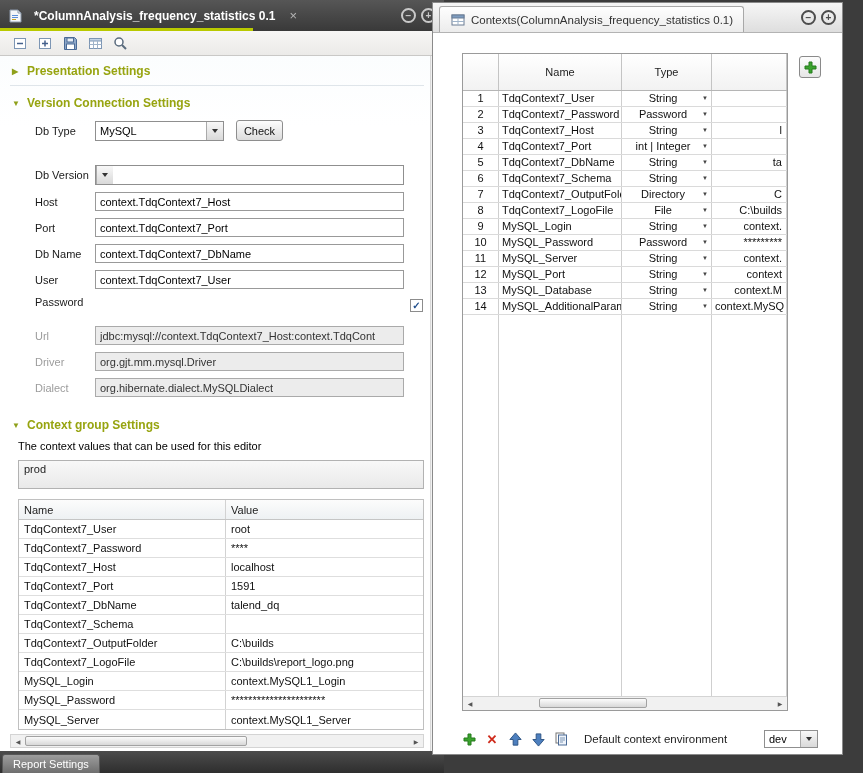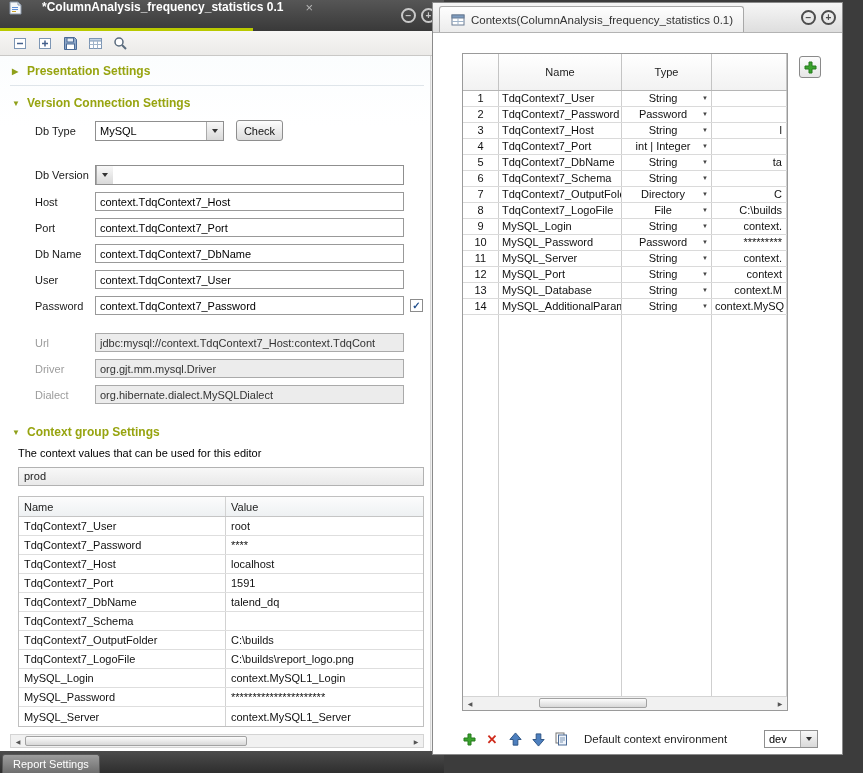--- a/index.html
+++ b/index.html
@@ -2,21 +2,21 @@
 <html><head>
 <meta charset="utf-8">
 <style>
   *{box-sizing:border-box;margin:0;padding:0;}
   html,body{width:863px;height:773px;}
   body{font-family:"Liberation Sans",sans-serif;background:#3c3c3c;position:relative;overflow:hidden;}
 
   
   .left-panel{position:absolute;left:0;top:0;width:444px;height:773px;background:#fff;display:flex;flex-direction:column;}
   .lp-titlebar{height:31px;background:linear-gradient(#565656,#393939);display:flex;align-items:center;position:relative;flex:none;}
-  .lp-tab{display:flex;gap:19px;padding:0 6px 0 7px;height:100%;}
+  .lp-tab{display:flex;align-items:center;gap:11px;padding:0 6px 0 7px;height:100%;}
   .lp-tab-title{color:#fff;font-size:12px;font-weight:bold;white-space:nowrap;}
   .lp-close{color:#b5b5b5;font-size:13px;margin-left:3px;cursor:pointer;}
   .lime{position:absolute;left:0;bottom:0;height:3px;width:253px;background:#b9c900;}
   .win-ctrls{margin-left:auto;display:flex;gap:5px;padding-right:8px;align-items:center;}
   .circle-btn{width:15px;height:15px;border-radius:50%;border:2px solid #c9c9c9;color:#c9c9c9;font-size:10px;line-height:11px;text-align:center;font-weight:bold;}
   .circle-btn.dark{border-color:#4d4d4d;color:#4d4d4d;}
 
   .lp-toolbar{height:25px;background:linear-gradient(#f7f6f5,#ebeae8);border-bottom:1px solid #c9c8c6;display:flex;align-items:center;gap:9px;padding-left:12px;flex:none;}
   .tb-icon{width:16px;height:16px;display:flex;align-items:center;justify-content:center;cursor:pointer;}
 
@@ -40,21 +40,21 @@
   .combo-text{flex:1;padding-left:4px;white-space:nowrap;overflow:hidden;}
   .combo-btn{width:17px;height:100%;background:linear-gradient(#f8f8f8,#d9d9d9);border-left:1px solid #aaa;display:flex;align-items:center;justify-content:center;flex:none;}
   .tri{width:0;height:0;border-left:3.5px solid transparent;border-right:3.5px solid transparent;border-top:4px solid #333;}
   .check-btn{margin-left:12px;width:47px;height:21px;border:1px solid #8e8e8e;border-radius:3px;background:linear-gradient(#fdfdfd,#dcdcdc);font-size:11px;font-family:"Liberation Sans",sans-serif;color:#111;cursor:pointer;}
   .gap-before{margin-top:17px;}
   .gap-url{margin-top:11px;}
   .pwd-check{position:absolute;right:-19px;top:3px;width:13px;height:13px;border:1px solid #8c8c8c;background:#fff;display:flex;align-items:center;justify-content:center;cursor:pointer;}
   .chk{font-size:10px;color:#1f4e8c;line-height:10px;font-weight:bold;}
 
   .hint{font-size:11px;color:#000;margin:2px 0 8px 8px;}
-  .group-box{height:19px;margin-left:8px;border:1px solid #b2b2b2;background:linear-gradient(#f8f8f8,#e9e9e9);font-size:11px;color:#222;padding:2px 5px;}
+  .group-box{height:29px;margin-left:8px;border:1px solid #b2b2b2;background:linear-gradient(#f8f8f8,#e9e9e9);font-size:11px;color:#222;padding:2px 5px;}
 
   .ltable{margin:10px 0 0 8px;border:1px solid #c0c0c0;background:#fff;}
   .lthead{display:flex;height:20px;background:linear-gradient(#fcfcfc,#eef1f3);border-bottom:1px solid #c5c5c5;font-size:11px;color:#222;}
   .lth{display:flex;align-items:center;padding-left:5px;}
   .lth.lname, .ltd.lname{width:207px;flex:none;border-right:1px solid #d2d2d2;}
   .lth.lval, .ltd.lval{flex:1;}
   .ltr{display:flex;height:19px;border-bottom:1px solid #dedede;font-size:11px;color:#111;}
   .ltr:last-child{border-bottom:none;}
   .ltd{display:flex;align-items:center;padding-left:5px;white-space:nowrap;overflow:hidden;}
 
@@ -215,21 +215,20 @@
         <div class="frow">
           <span class="flabel">Db Name</span>
           <input class="tfield" type="text" value="context.TdqContext7_DbName" style="">
         </div>
         <div class="frow">
           <span class="flabel">User</span>
           <input class="tfield" type="text" value="context.TdqContext7_User" style="">
         </div>
         <div class="frow">
           <span class="flabel">Password</span>
-          <input class="tfield" type="text" value="context.TdqContext7_Password" style="">
           <span class="pwd-check">
               <span class="chk">✓</span>
             </span>
         </div>
         <div class="frow dis gap-url">
           <span class="flabel">Url</span>
           <input class="tfield" type="text" disabled="" value="jdbc:mysql://context.TdqContext7_Host:context.TdqCont" style="">
         </div>
         <div class="frow dis">
           <span class="flabel">Driver</span>

